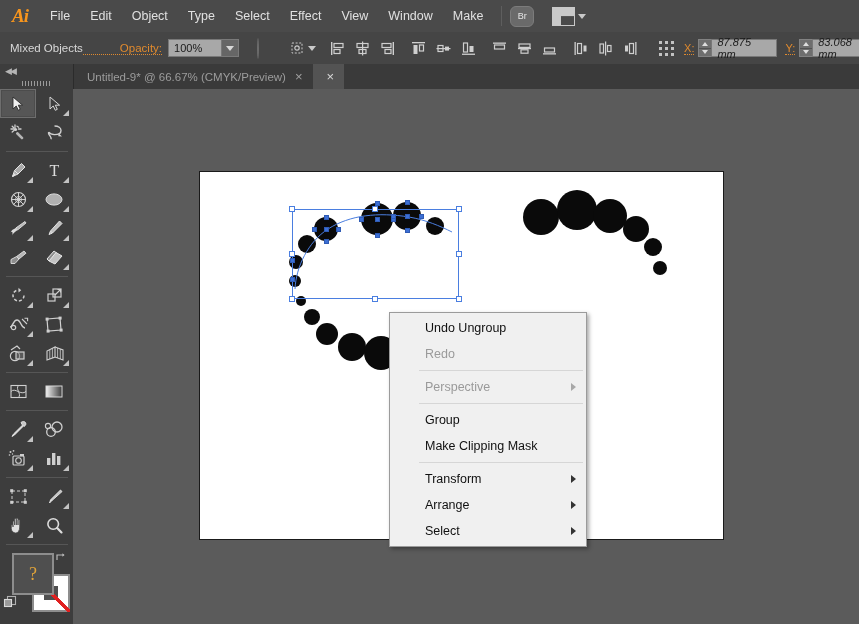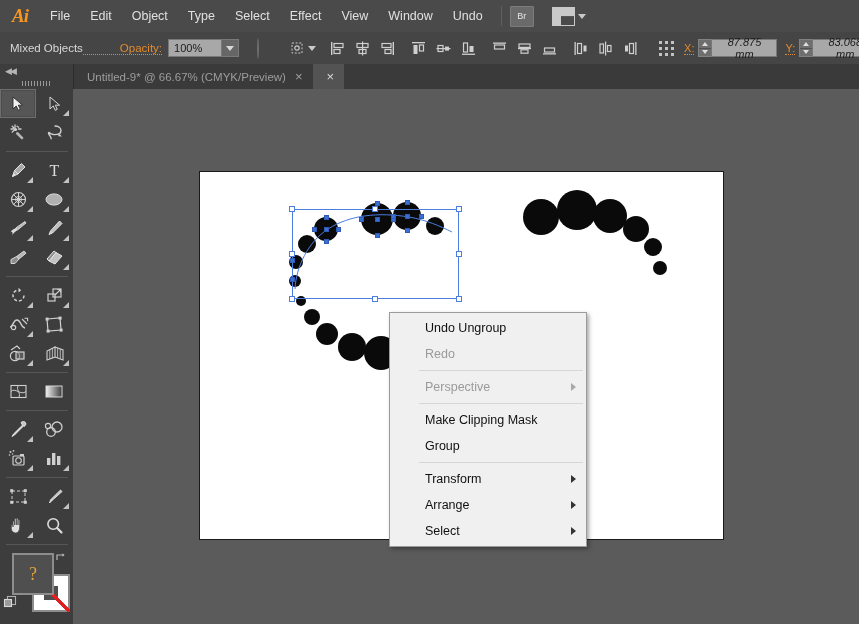--- a/index.html
+++ b/index.html
@@ -4,42 +4,42 @@
 <title>Adobe Illustrator</title>
 <style>
   html,body{margin:0;padding:0;}
   body{
     width:859px;height:624px;overflow:hidden;
     background:#5b5b5b;
     font-family:"Liberation Sans", sans-serif;
     font-size:12px;color:#d4d4d4;
     -webkit-font-smoothing:antialiased;
   }
-  #app{position:relative;width:859px;height:492px;text-align:center;}
+  #app{position:relative;width:859px;height:492px;}
 
   
   .menubar{
     position:absolute;left:0;top:0;width:859px;height:32px;
     background:#4a4a4a;display:flex;align-items:center;
     border-bottom:1px solid #3a3a3a;
   }
   .ai-logo{
     width:40px;height:32px;display:flex;align-items:center;justify-content:center;
     color:#f7951d;font-size:19px;font-weight:bold;font-style:italic;
     font-family:"Liberation Serif", serif;letter-spacing:-1px;
   }
   .menu-item{
     padding:4px 10px;color:#e0e0e0;font-size:12.5px;cursor:default;
     white-space:nowrap;
   }
   .mb-sep{width:1px;height:20px;background:#5e5e5e;margin:0 8px;}
   .br-btn{
     width:22px;height:19px;background:#6a6a6a;border:1px solid #7c7c7c;
     display:flex;align-items:center;justify-content:center;
-    font-size:9px;color:#e6e6e6;border-radius:1px;
+    font-size:9px;color:#e6e6e6;border-radius:6px;
   }
   .ws-btn{display:flex;align-items:center;gap:3px;margin-left:18px;}
   .ws-ico{width:21px;height:17px;border:1.5px solid #c9c9c9;display:flex;}
   .ws-ico i{display:block;border-color:#c9c9c9;}
   .ws-l{width:8px;background:#c9c9c9;}
   .ws-r{flex:1;display:flex;flex-direction:column;}
   .ws-r i:first-child{flex:1;background:#c9c9c9;border-bottom:1.5px solid #555;}
   .ws-r i:last-child{flex:1;}
   .caret{width:0;height:0;border-left:4px solid transparent;border-right:4px solid transparent;border-top:5px solid #c9c9c9;}
 
@@ -213,21 +213,21 @@
   <div class="menubar">
     <div class="ai-logo">Ai</div>
     <div class="menu-item">File</div>
     <div class="menu-item">Edit</div>
     <div class="menu-item">Object</div>
     <div class="menu-item">Type</div>
     <div class="menu-item">Select</div>
     <div class="menu-item">Effect</div>
     <div class="menu-item">View</div>
     <div class="menu-item">Window</div>
-    <div class="menu-item">Undo</div>
+    <div class="menu-item">Make</div>
     <div class="mb-sep"></div>
     <div class="br-btn">Br</div>
     <div class="ws-btn">
       <div class="ws-ico">
         <i class="ws-l"></i>
         <div class="ws-r">
             <i></i>
             <i></i>
           </div>
       </div>
@@ -743,24 +743,24 @@
     <div class="ctx-item disabled">
       <span>Redo</span>
     </div>
     <div class="ctx-sep"></div>
     <div class="ctx-item disabled">
       <span>Perspective</span>
       <span class="ctx-arrow"></span>
     </div>
     <div class="ctx-sep"></div>
     <div class="ctx-item">
+      <span>Group</span>
+    </div>
+    <div class="ctx-item">
       <span>Make Clipping Mask</span>
-    </div>
-    <div class="ctx-item">
-      <span>Group</span>
     </div>
     <div class="ctx-sep"></div>
     <div class="ctx-item">
       <span>Transform</span>
       <span class="ctx-arrow"></span>
     </div>
     <div class="ctx-item">
       <span>Arrange</span>
       <span class="ctx-arrow"></span>
     </div>

